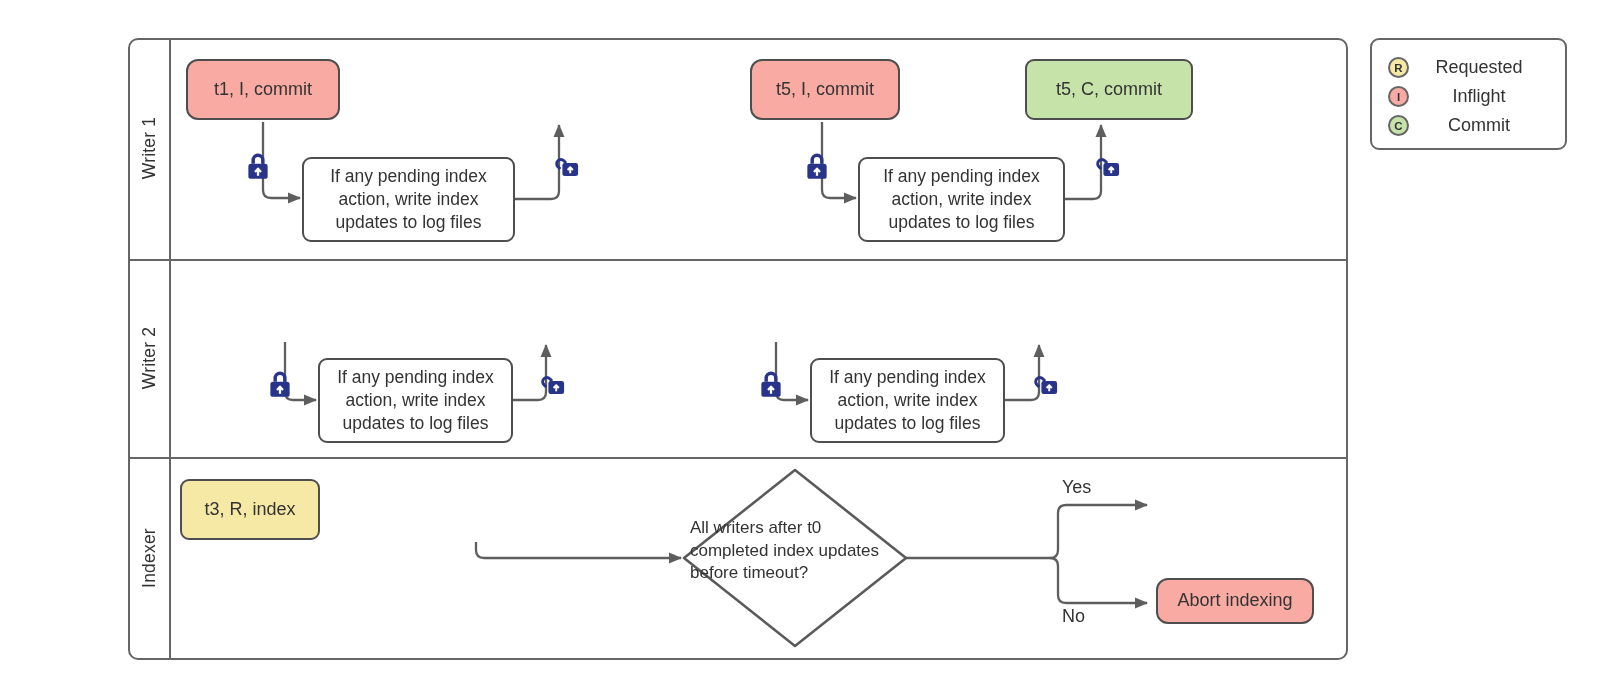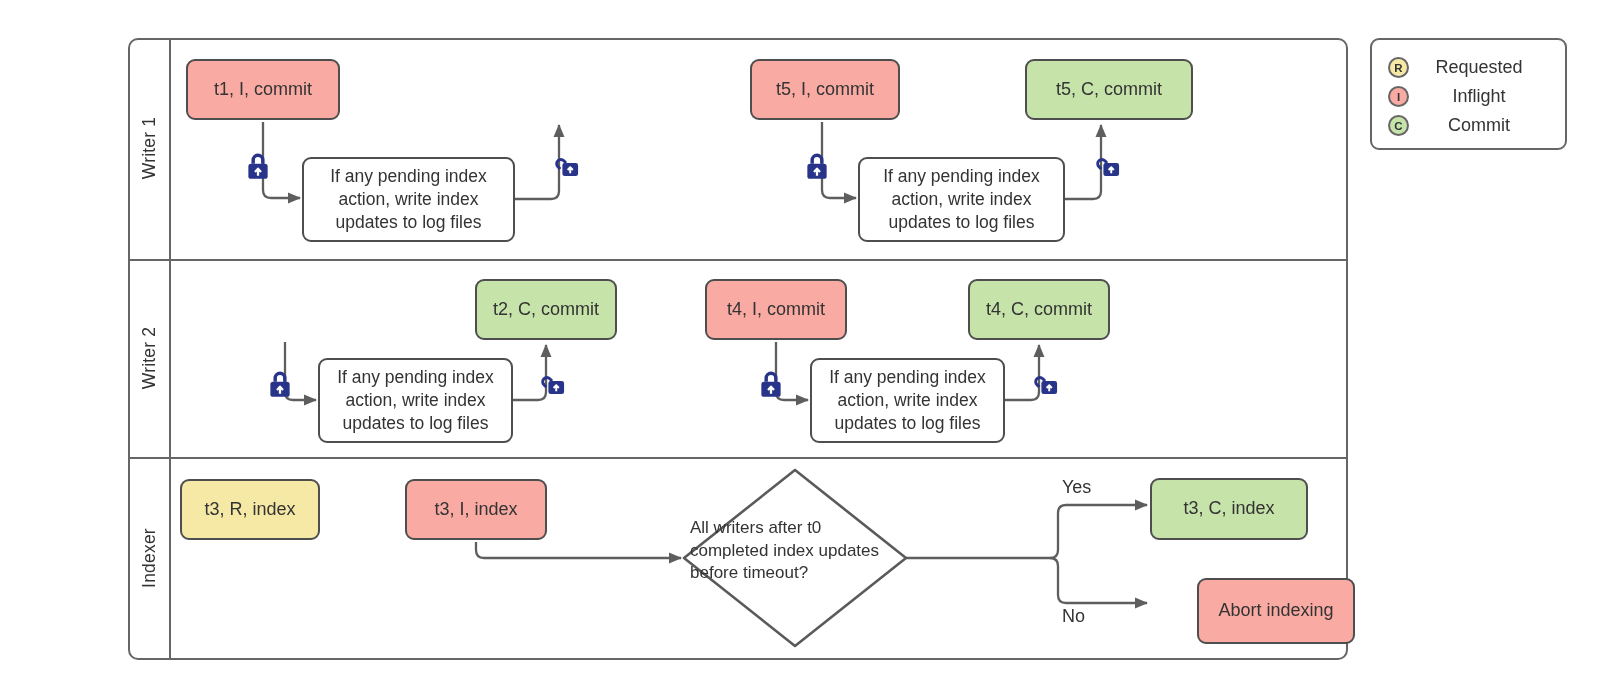--- a/index.html
+++ b/index.html
@@ -22,21 +22,21 @@
   .wires{position:absolute;left:0;top:0;}
   .wires path.w{fill:none;stroke:var(--line,#5e5e5e);stroke-width:2.3px;}
   .diamond{fill:#ffffff;stroke:#5a5a5a;stroke-width:2.6px;stroke-linejoin:round;}
   
   .node{
     position:absolute;box-sizing:border-box;border:2.5px solid var(--node-border,#4e4e4e);
     border-radius:9px;display:flex;align-items:center;justify-content:center;
     text-align:center;font-size:18px;line-height:1.3;background:#fff;
   }
   .node.requested{background:var(--requested,#f6e9a6);text-align:right;}
-  .node.inflight{background:var(--inflight,#f9aba3);}
+  .node.inflight{background:var(--inflight,#f9aba3);border-radius:12px;}
   .node.commit{background:var(--commit,#c6e3aa);}
   .node.step{background:#ffffff;font-size:17.5px;padding:4px 12px;}
   .decision-text{
     position:absolute;left:690px;top:517px;width:210px;text-align:left;
     font-size:17px;line-height:1.33;
   }
   .branch-label{position:absolute;width:48px;text-align:left;font-size:18px;}
   
   .lock{position:absolute;width:24px;height:30px;}
   .lock .shk{fill:none;stroke:var(--lock,#28348a);stroke-width:3.2px;}
@@ -94,32 +94,27 @@
     <polygon class="diamond" points="795,470 906,558 795,646 684,558"></polygon>
   </svg>
 
   <div class="node inflight" style="left:186px;top:59px;width:154px;height:61px">t1, I, commit</div>
   <div class="node step" style="left:302px;top:157px;width:213px;height:85px">If any pending index action, write index updates to log files</div>
   <div class="node inflight" style="left:750px;top:59px;width:150px;height:61px">t5, I, commit</div>
   <div class="node step" style="left:858px;top:157px;width:207px;height:85px">If any pending index action, write index updates to log files</div>
   <div class="node commit" style="left:1025px;top:59px;width:168px;height:61px">t5, C, commit</div>
 
   <div class="node step" style="left:318px;top:358px;width:195px;height:85px">If any pending index action, write index updates to log files</div>
-  <div class="node commit" style="left:475px;top:279px;width:142px;height:61px">t2, C, commit</div>
-  <div class="node inflight" style="left:705px;top:279px;width:142px;height:61px">t4, I, commit</div>
   <div class="node step" style="left:810px;top:358px;width:195px;height:85px">If any pending index action, write index updates to log files</div>
-  <div class="node commit" style="left:968px;top:279px;width:142px;height:61px">t4, C, commit</div>
 
   <div class="node requested" style="left:180px;top:479px;width:140px;height:61px">t3, R, index</div>
-  <div class="node inflight" style="left:405px;top:479px;width:142px;height:61px">t3, I, index</div>
   <div class="decision-text">All writers after t0 completed index updates before timeout?</div>
   <div class="branch-label" style="left:1062px;top:477px">Yes</div>
   <div class="branch-label" style="left:1062px;top:606px">No</div>
-  <div class="node commit" style="left:1150px;top:478px;width:158px;height:62px">t3, C, index</div>
-  <div class="node inflight" style="left:1197px;top:578px;width:158px;height:66px">Abort indexing</div>
+  <div class="node inflight" style="left:1156px;top:578px;width:158px;height:46px">Abort indexing</div>
 
   <svg class="lock" style="left:246px;top:151px" viewBox="0 0 22 28">
       <path class="shk" d="M6.5,12 V8.5 a4.5,4.5 0 0 1 9,0 V12"></path>
       <rect class="bdy" x="2" y="12" width="18" height="14" rx="2.5"></rect>
       <path class="kh" d="M11,23 V17 M8.2,19.5 L11,16.5 L13.8,19.5"></path>
     </svg>
   <svg class="lock" style="left:555px;top:149px" viewBox="-3 -2 26 30">
       <path class="shk" d="M0,12 V8.5 a4.5,4.5 0 0 1 9,0 V12" transform="rotate(-45 9 12)"></path>
       <rect class="bdy" x="5" y="12" width="17" height="14" rx="2.5"></rect>
       <path class="kh" d="M13.5,23 V17 M10.7,19.5 L13.5,16.5 L16.3,19.5"></path>

